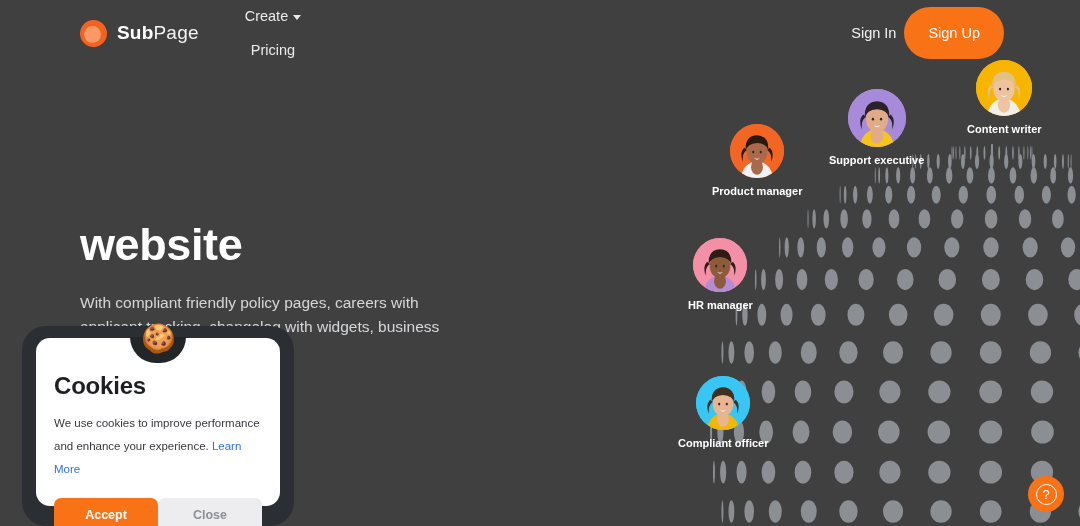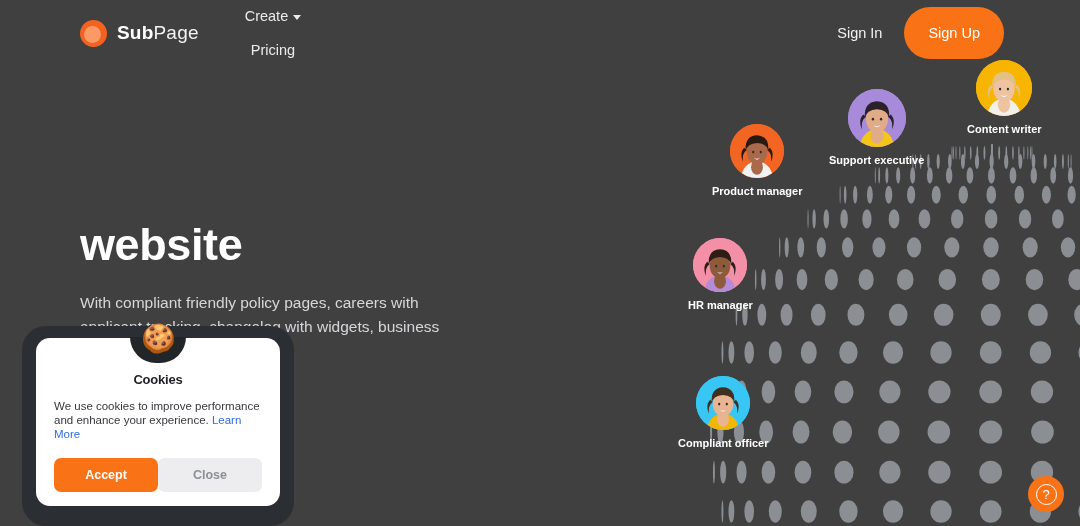--- a/index.html
+++ b/index.html
@@ -103,21 +103,21 @@
     border-right: 4.5px solid transparent;
     border-top: 5px solid #e9eaec;
     display: inline-block;
     margin-top: 2px;
   }
 
   .nav-right {
     margin-left: auto;
     display: flex;
     align-items: center;
-    gap: 22px;
+    gap: 8px;
   }
 
   .signin-link {
     font-size: 14.5px;
     color: #f0f1f2;
     cursor: pointer;
     white-space: nowrap;
   }
 
   .signup-btn {
@@ -224,31 +224,30 @@
     transform: translateX(-50%);
     width: 34px;
     height: 34px;
     font-size: 28px;
     line-height: 34px;
     text-align: center;
     z-index: 3;
   }
 
   .cookie-title {
-    font-size: 13px;
+    font-size: 24px;
     font-weight: 700;
     color: #1d1f22;
     letter-spacing: -0.2px;
-    text-align: center;
   }
 
   .cookie-text {
     margin-top: 12px;
     font-size: 11.5px;
-    line-height: 14px;
+    line-height: 23px;
     color: #36383d;
   }
 
   .cookie-link {
     color: #2F6FE4;
     text-decoration: none;
     cursor: pointer;
   }
 
   .cookie-actions {

